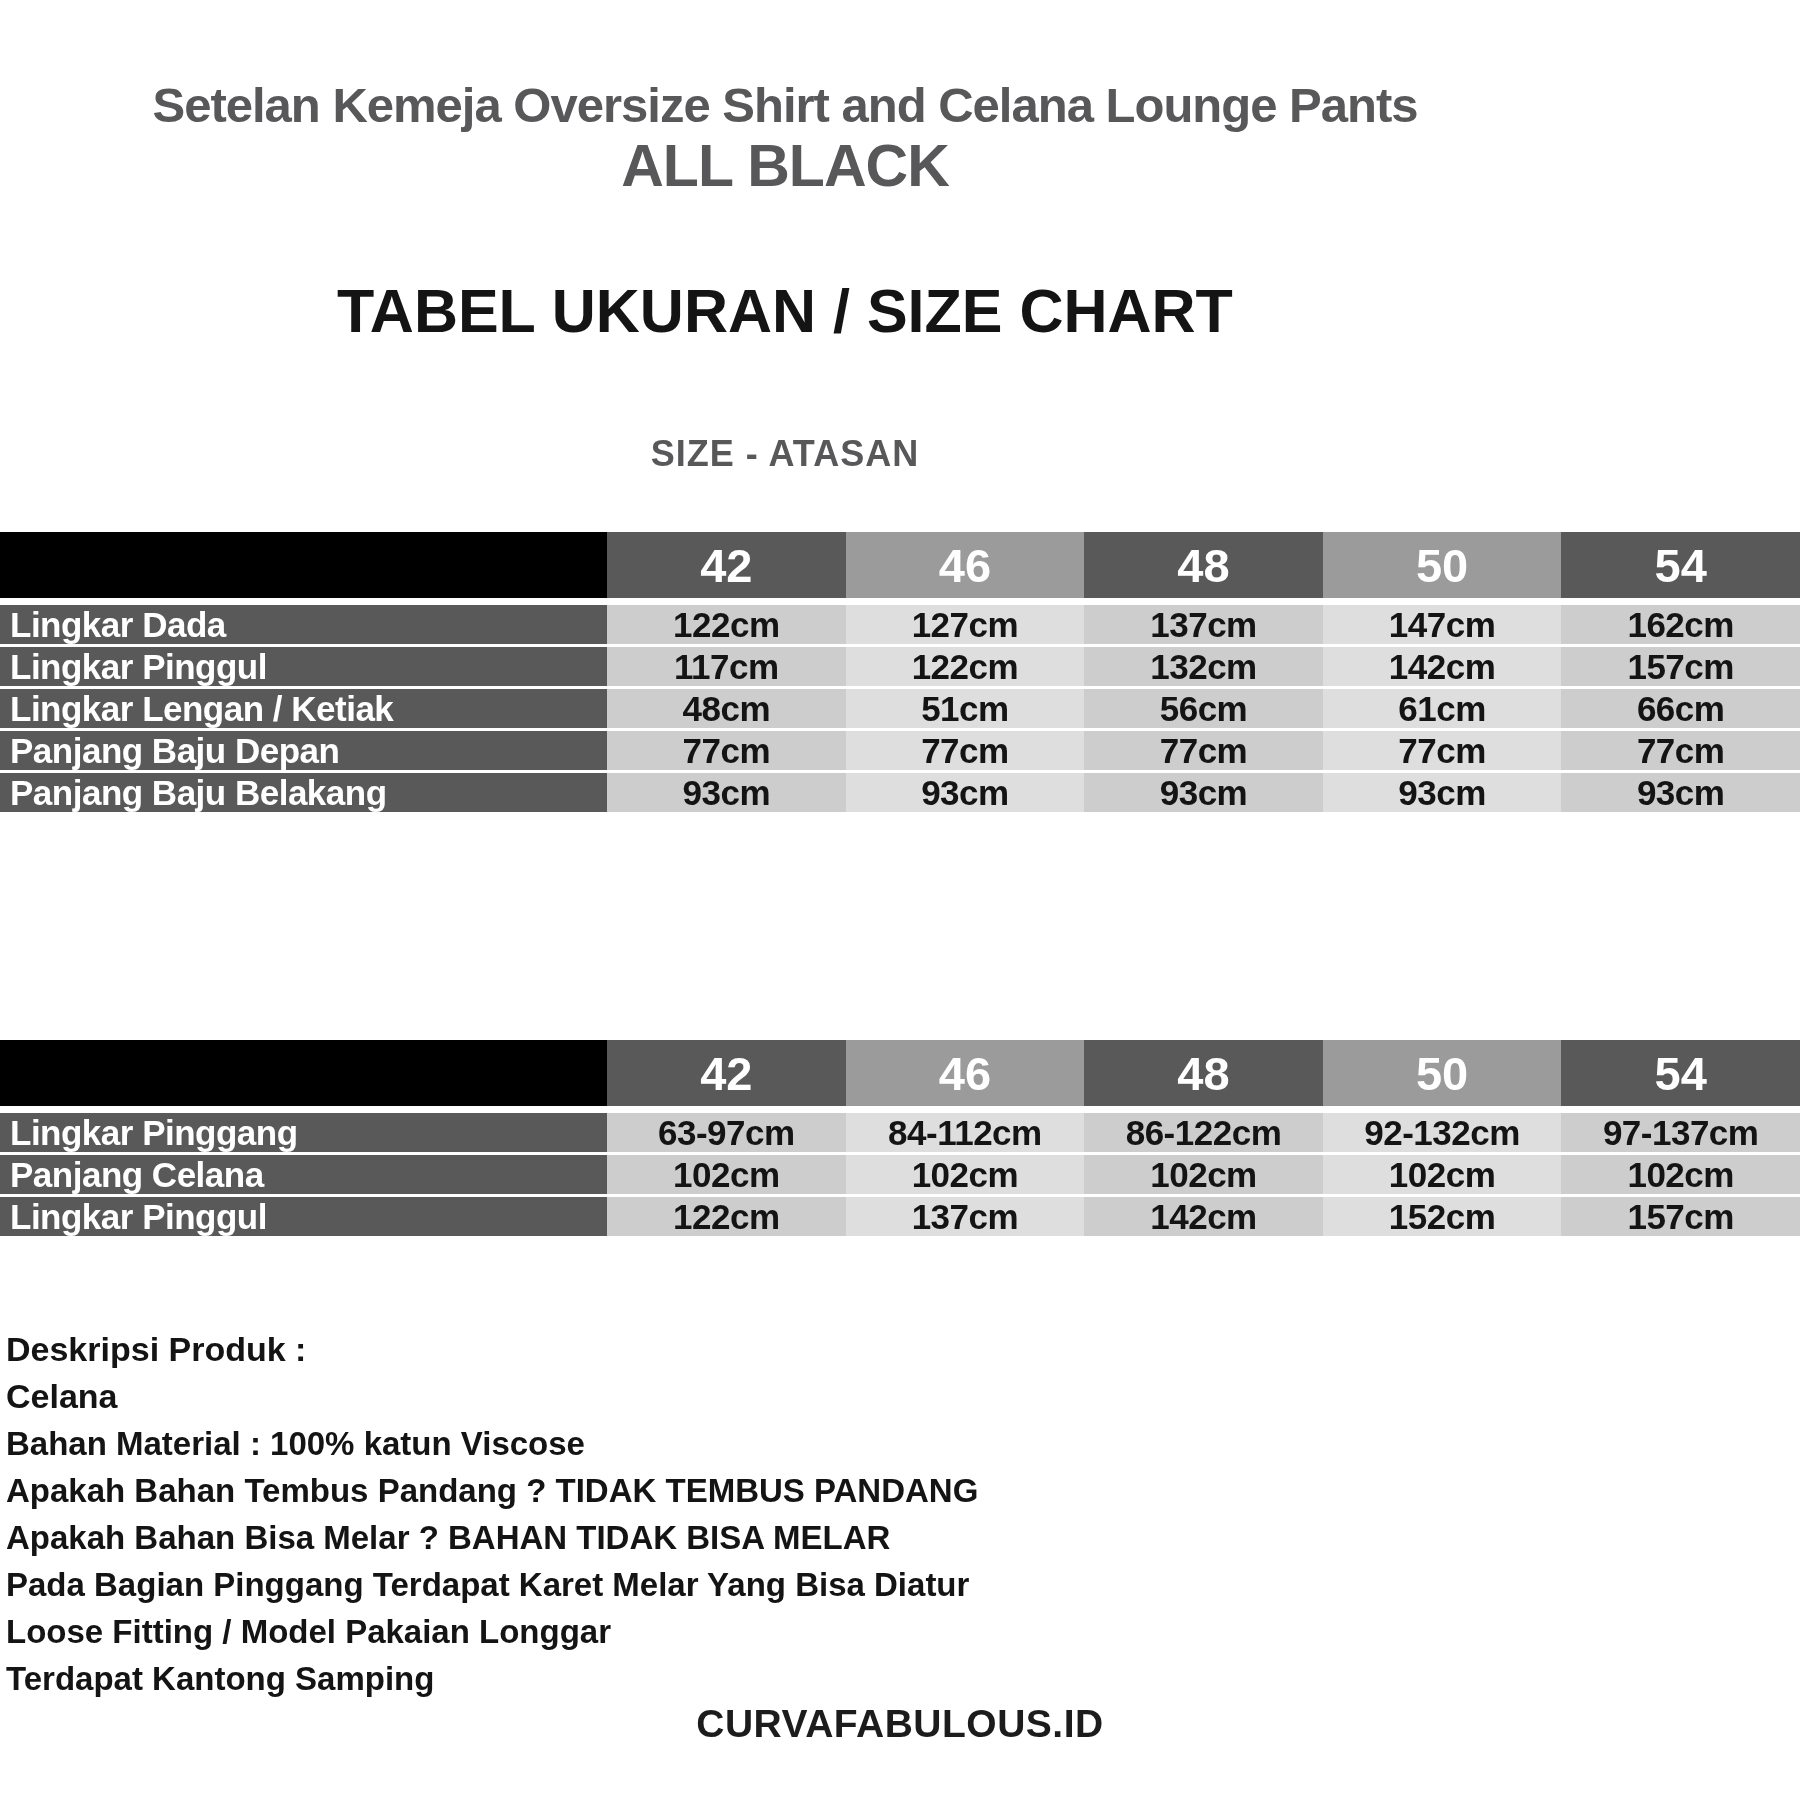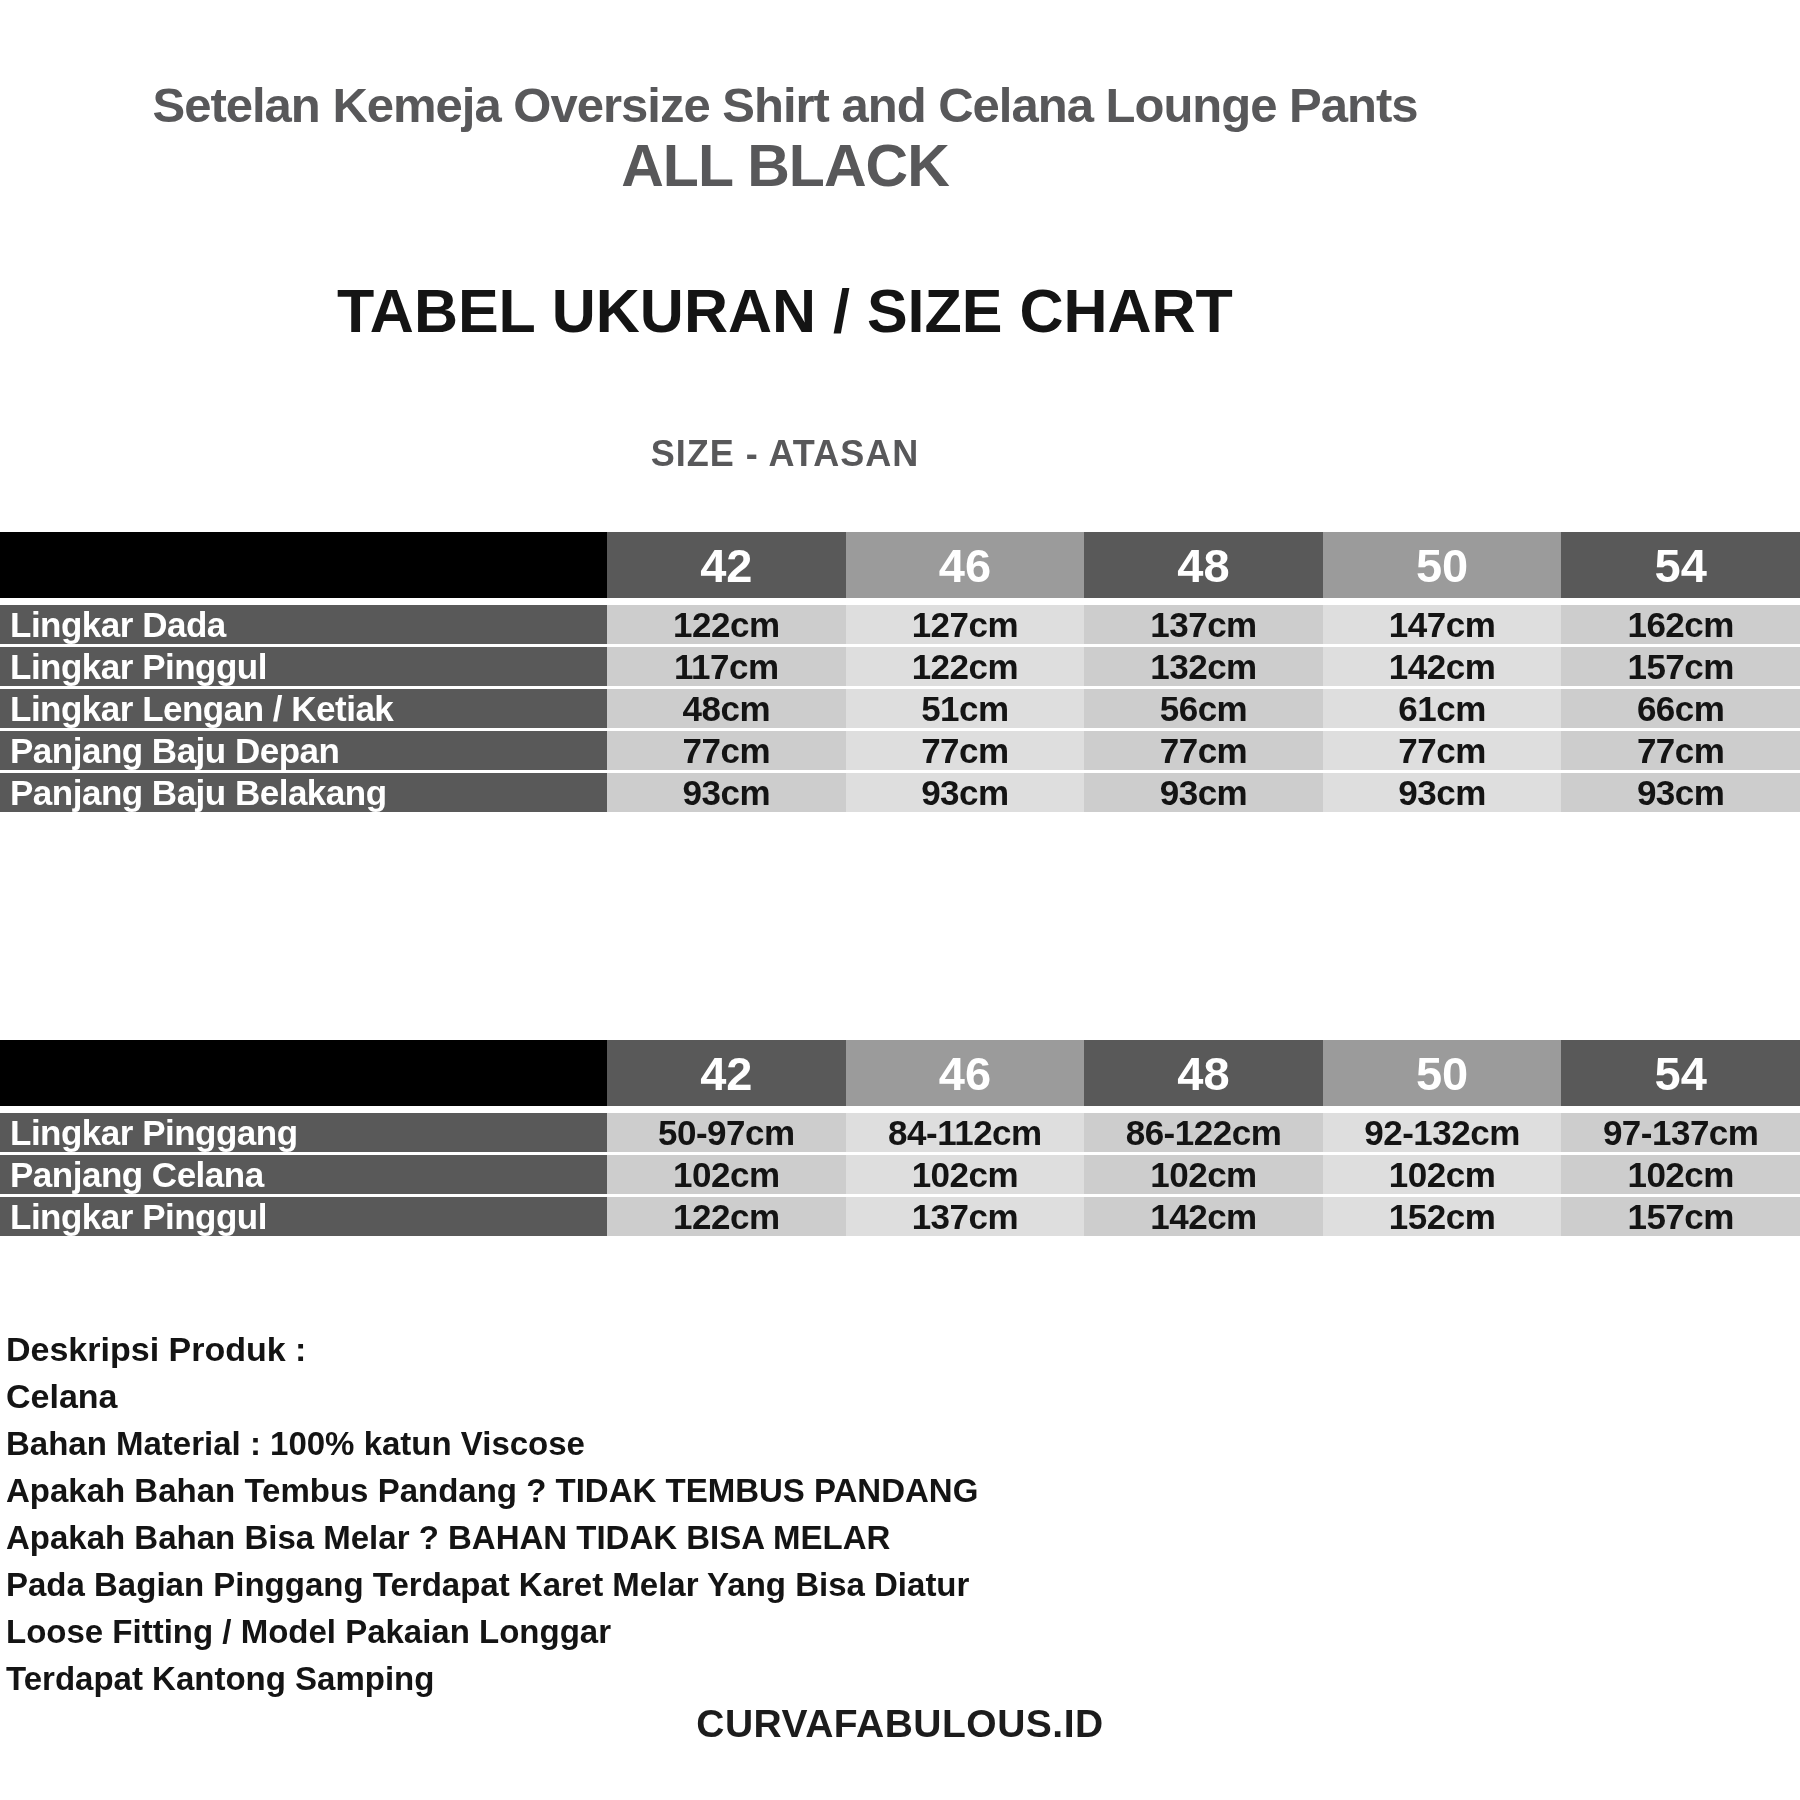--- a/index.html
+++ b/index.html
@@ -118,21 +118,21 @@
       <div class="t-row header">
         <div class="cell corner"></div>
         <div class="cell colh dark">42</div>
         <div class="cell colh light">46</div>
         <div class="cell colh dark">48</div>
         <div class="cell colh light">50</div>
         <div class="cell colh dark">54</div>
       </div>
       <div class="t-row">
         <div class="cell rowlabel">Lingkar Pinggang</div>
-        <div class="cell val dark">50-97cm</div>
+        <div class="cell val dark">63-97cm</div>
         <div class="cell val light">84-112cm</div>
         <div class="cell val dark">86-122cm</div>
         <div class="cell val light">92-132cm</div>
         <div class="cell val dark">97-137cm</div>
       </div>
       <div class="t-row">
         <div class="cell rowlabel">Panjang Celana</div>
         <div class="cell val dark">102cm</div>
         <div class="cell val light">102cm</div>
         <div class="cell val dark">102cm</div>

